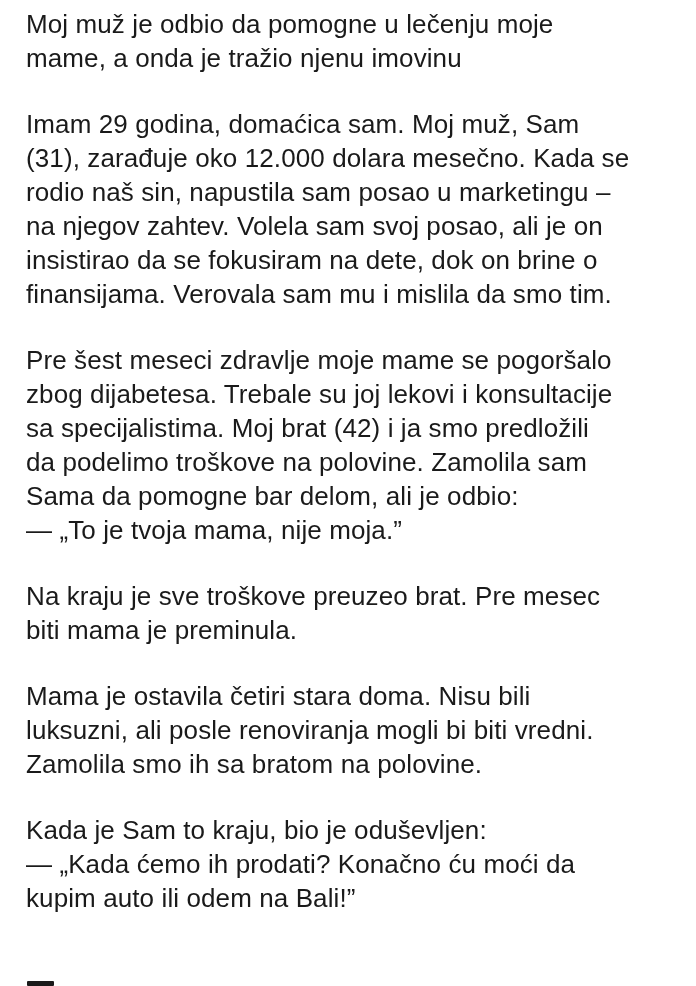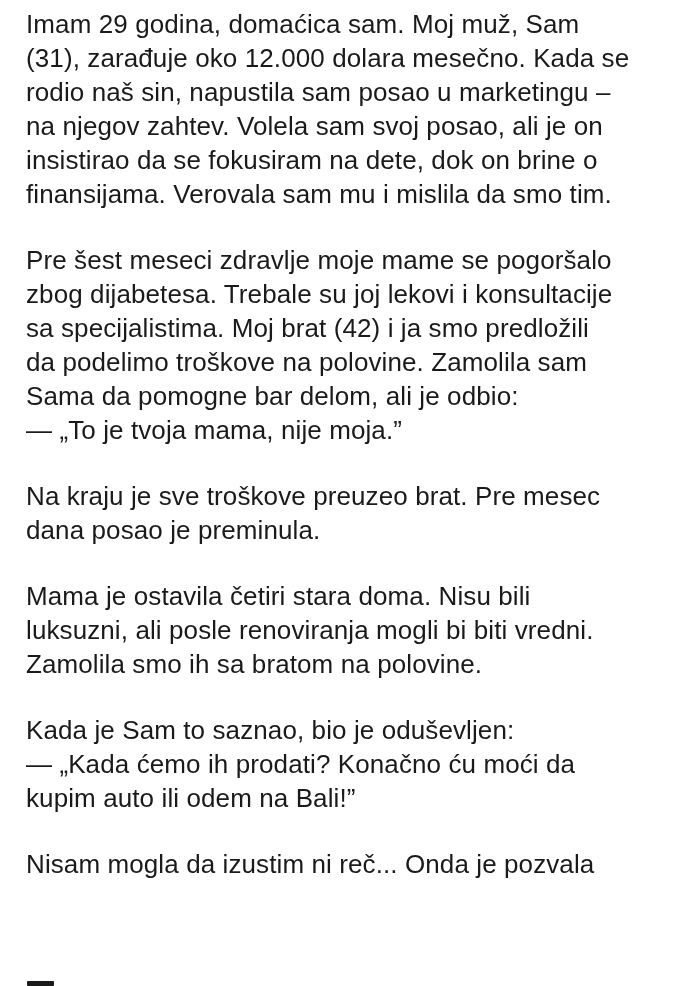--- a/index.html
+++ b/index.html
@@ -34,36 +34,37 @@
     height: 5px;
     background: #1a1a1a;
     border-radius: 1px;
   }
 </style>
 </head>
 <body>
 
 <main>
   <section class="story">
+    <p class="para">Moj muž je odbio da pomogne u lečenju moje
+mame, a onda je tražio njenu imovinu</p>
     <p class="para">Imam 29 godina, domaćica sam. Moj muž, Sam
 (31), zarađuje oko 12.000 dolara mesečno. Kada se
 rodio naš sin, napustila sam posao u marketingu –
 na njegov zahtev. Volela sam svoj posao, ali je on
 insistirao da se fokusiram na dete, dok on brine o
 finansijama. Verovala sam mu i mislila da smo tim.</p>
     <p class="para">Pre šest meseci zdravlje moje mame se pogoršalo
 zbog dijabetesa. Trebale su joj lekovi i konsultacije
 sa specijalistima. Moj brat (42) i ja smo predložili
 da podelimo troškove na polovine. Zamolila sam
 Sama da pomogne bar delom, ali je odbio:
 — „To je tvoja mama, nije moja.”</p>
     <p class="para">Na kraju je sve troškove preuzeo brat. Pre mesec
-dana posao je preminula.</p>
+biti mama je preminula.</p>
     <p class="para">Mama je ostavila četiri stara doma. Nisu bili
 luksuzni, ali posle renoviranja mogli bi biti vredni.
 Zamolila smo ih sa bratom na polovine.</p>
-    <p class="para">Kada je Sam to saznao, bio je oduševljen:
+    <p class="para">Kada je Sam to kraju, bio je oduševljen:
 — „Kada ćemo ih prodati? Konačno ću moći da
 kupim auto ili odem na Bali!”</p>
-    <p class="para">Nisam mogla da izustim ni reč... Onda je pozvala</p>
   </section>
   <div class="clip-frag"></div>
 </main>
 
 </body></html>

